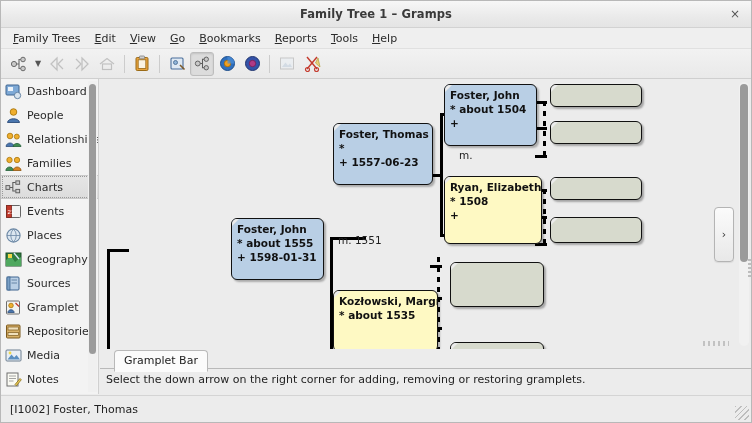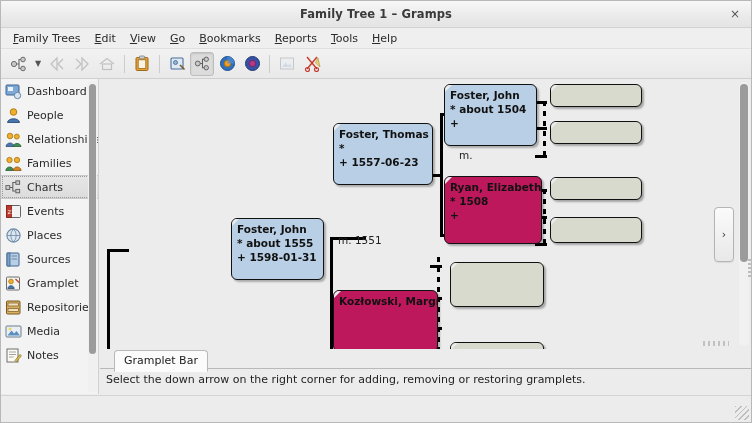--- a/index.html
+++ b/index.html
@@ -117,21 +117,21 @@
     padding: 3px 5px;
     font-size: 10.5px;
     line-height: 14px;
     color: #111;
     font-weight: bold;
     overflow: hidden;
     cursor: pointer;
   }
   .pbox .ln { white-space: nowrap; }
   .pbox.male { background: #b9cfe5; }
-  .pbox.female { background: #be185d; }
+  .pbox.female { background: #fef9c3; }
   .pbox.empty { background: #d7dacd; box-shadow: 2px 2px 2px rgba(0,0,0,.3); }
   .pbox::before {
     content: "";
     position: absolute; left: -1px; top: -1px;
     width: 9px; height: 9px;
     background: #ececec;
     border-right: 1.6px solid #111;
     transform: rotate(0deg);
     clip-path: polygon(0 0, 100% 0, 0 100%);
     border-right: none;
@@ -401,20 +401,31 @@
     <div class="side-item">
       <span class="side-ico">
         <svg width="17" height="17" viewBox="0 0 17 17">
           <circle cx="8.5" cy="8.5" r="6.6" fill="#dbe6f0" stroke="#6b87a4" stroke-width="1.1"></circle>
           <path d="M2 8.5 H15 M8.5 2 A9 9 0 0 1 8.5 15 A9 9 0 0 1 8.5 2" fill="none" stroke="#6b87a4" stroke-width=".8"></path>
         </svg>
       </span>
       <span class="side-label">Places</span>
     </div>
 
+    <div class="side-item">
+      <span class="side-ico">
+        <svg width="17" height="17" viewBox="0 0 17 17">
+          <rect x="1" y="2" width="15" height="13" fill="#2f7d3f" stroke="#1d4f28" stroke-width="1"></rect>
+          <path d="M1 9 L6 5 L10 11 L16 6 V15 H1 Z" fill="#4fa85f"></path>
+          <rect x="3" y="3" width="4" height="4" fill="#f0d84a"></rect>
+          <path d="M9 2 L14 8" stroke="#d8e8f5" stroke-width="1.4"></path>
+        </svg>
+      </span>
+      <span class="side-label">Geography</span>
+    </div>
 
     <div class="side-item">
       <span class="side-ico">
         <svg width="17" height="17" viewBox="0 0 17 17">
           <rect x="2" y="2" width="12" height="13" rx="1" fill="#b9cfe5" stroke="#3e6590" stroke-width="1"></rect>
           <rect x="2" y="2" width="3" height="13" fill="#7aa0c6" stroke="#3e6590" stroke-width=".8"></rect>
           <path d="M6.5 5 H12 M6.5 8 H12" stroke="#5d7d9e" stroke-width=".9"></path>
         </svg>
       </span>
       <span class="side-label">Sources</span>
@@ -508,20 +519,21 @@
     </div>
 
     <div class="pbox male" style="left:233px; top:44px; width:100px; height:62px;">
       <div class="ln">Foster, Thomas</div>
       <div class="ln">*</div>
       <div class="ln">+ 1557-06-23</div>
     </div>
 
     <div class="pbox female" style="left:233px; top:211px; width:105px; height:62px;">
       <div class="ln">Kozłowski, Margret</div>
+      <div class="ln">* about 1535</div>
     </div>
 
     <div class="pbox male" style="left:344px; top:5px; width:93px; height:62px;">
       <div class="ln">Foster, John</div>
       <div class="ln">* about 1504</div>
       <div class="ln">+</div>
     </div>
 
     <div class="pbox female" style="left:344px; top:97px; width:98px; height:68px;">
       <div class="ln">Ryan, Elizabeth</div>
@@ -546,16 +558,17 @@
 
   <div id="gramplet">
     <div id="gramplet-grip"></div>
     <div id="tabstrip">
       <div id="gramplet-tab">Gramplet Bar</div>
     </div>
     <div id="gramplet-msg">Select the down arrow on the right corner for adding, removing or restoring gramplets.</div>
   </div>
 
   <div id="statusbar">
+    <div id="status-text">[I1002] Foster, Thomas</div>
     <div id="status-resize"></div>
   </div>
 
 </div>
 
 </body></html>

